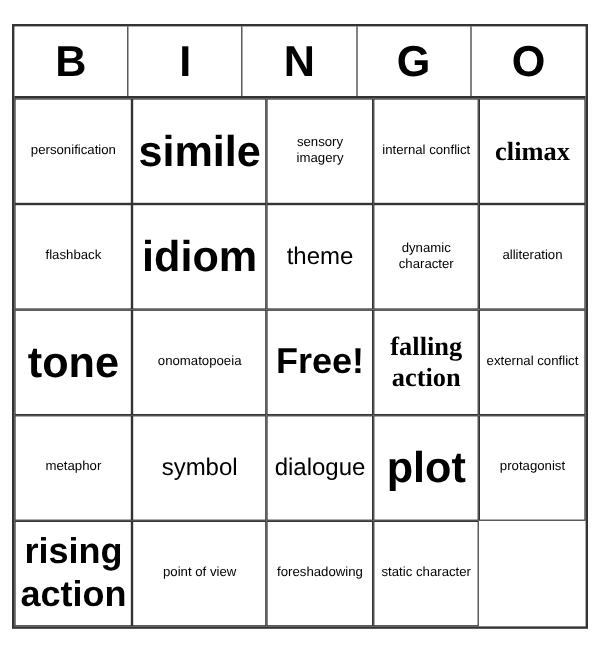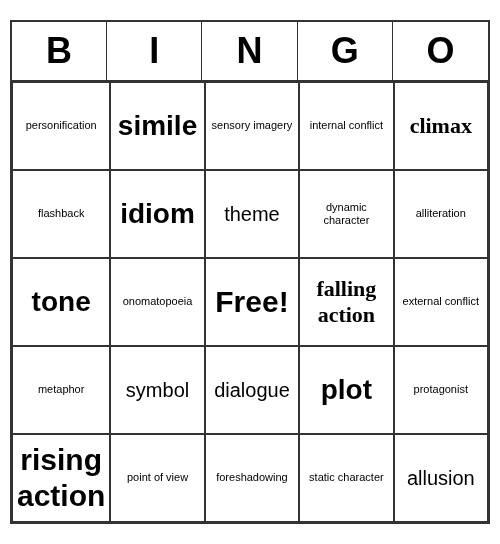--- a/index.html
+++ b/index.html
@@ -50,21 +50,21 @@
       border-right: 1px solid #333;
     }
     .cell-text {
       line-height: 1.2;
     }
     .size-xs { font-size: 11px; }
     .size-sm { font-size: 11px; }
     .size-md { font-size: 20px; }
     .size-lg { font-size: 22px; font-weight: bold; font-family: Liberation Serif, serif; }
     .size-xl { font-size: 30px; font-weight: bold; }
-    .size-xxl { font-size: 28px; font-weight: bold; }
+    .size-xxl { font-size: 36px; font-weight: bold; }
   </style>
 </head>
 <body>
 
 <div class="bingo-card">
   <div class="bingo-header">
   <div class="bingo-header-cell">B</div>
       <div class="bingo-header-cell">I</div>
       <div class="bingo-header-cell">N</div>
       <div class="bingo-header-cell">G</div>
@@ -136,17 +136,14 @@
       </div>
       <div class="bingo-cell">
         <span class="cell-text size-sm">point of view</span>
       </div>
       <div class="bingo-cell">
         <span class="cell-text size-xs">foreshadowing</span>
       </div>
       <div class="bingo-cell">
         <span class="cell-text size-sm">static character</span>
       </div>
-      <div class="bingo-cell">
-        <span class="cell-text size-md">allusion</span>
-      </div>
     </div>
 </div>
 
 </body></html>

